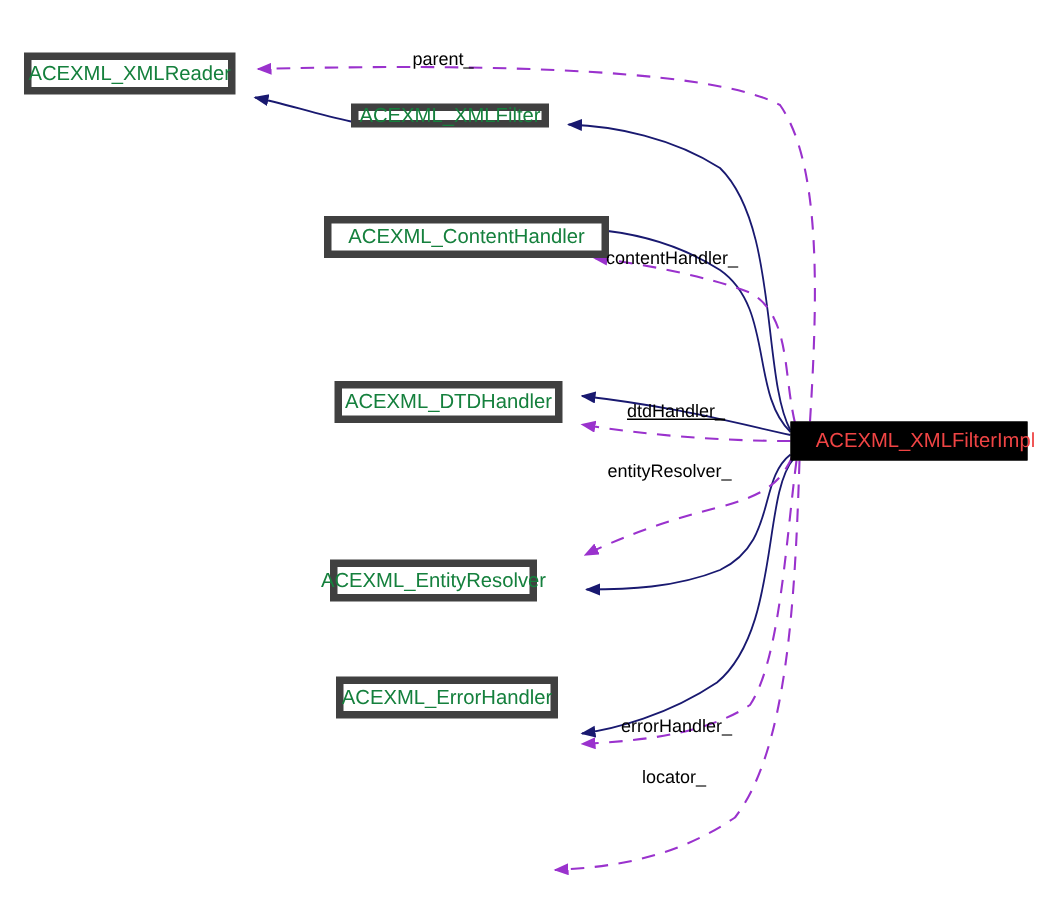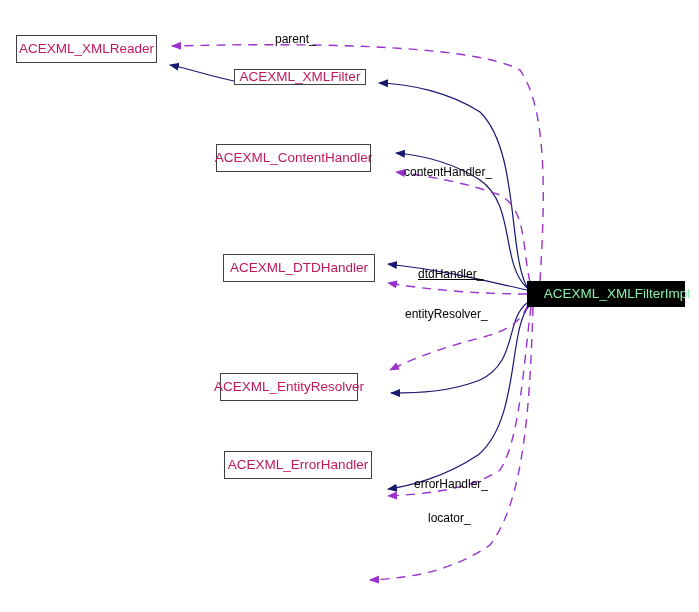--- a/index.html
+++ b/index.html
@@ -18,34 +18,34 @@
   #edge-layer {
     position: absolute;
     left: 0;
     top: 0;
     width: 699px;
     height: 612px;
   }
   .node {
     position: absolute;
     box-sizing: border-box;
-    border: 1px solid #404040;
+    border: 5px solid #404040;
     background: #ffffff;
-    color: #be185d;
+    color: #15803d;
     font-size: 13.5px;
     line-height: 1;
     display: flex;
     align-items: center;
     justify-content: center;
     white-space: nowrap;
     letter-spacing: 0px;
   }
   .node.current {
     background: #000000;
-    color: #86efac;
+    color: #ef4444;
     border: 1px solid #000000;
     padding-left: 22px;
   }
   .edge-label {
     position: absolute;
     font-family: "Liberation Sans", sans-serif;
     font-size: 12px;
     line-height: 1;
     color: #000000;
     background: transparent;
@@ -97,21 +97,21 @@
   </svg>
 
   <div class="node" style="left:16px; top:35px; width:141px; height:28px;">
     <span>ACEXML_XMLReader</span>
   </div>
 
   <div class="node" style="left:234px; top:69px; width:132px; height:16px;">
     <span>ACEXML_XMLFilter</span>
   </div>
 
-  <div class="node" style="left:216px; top:144px; width:155px; height:28px;">
+  <div class="node" style="left:216px; top:144px; width:190px; height:28px;">
     <span>ACEXML_ContentHandler</span>
   </div>
 
   <div class="node" style="left:223px; top:254px; width:152px; height:28px;">
     <span>ACEXML_DTDHandler</span>
   </div>
 
   <div class="node" style="left:220px; top:373px; width:138px; height:28px;">
     <span>ACEXML_EntityResolver</span>
   </div>

